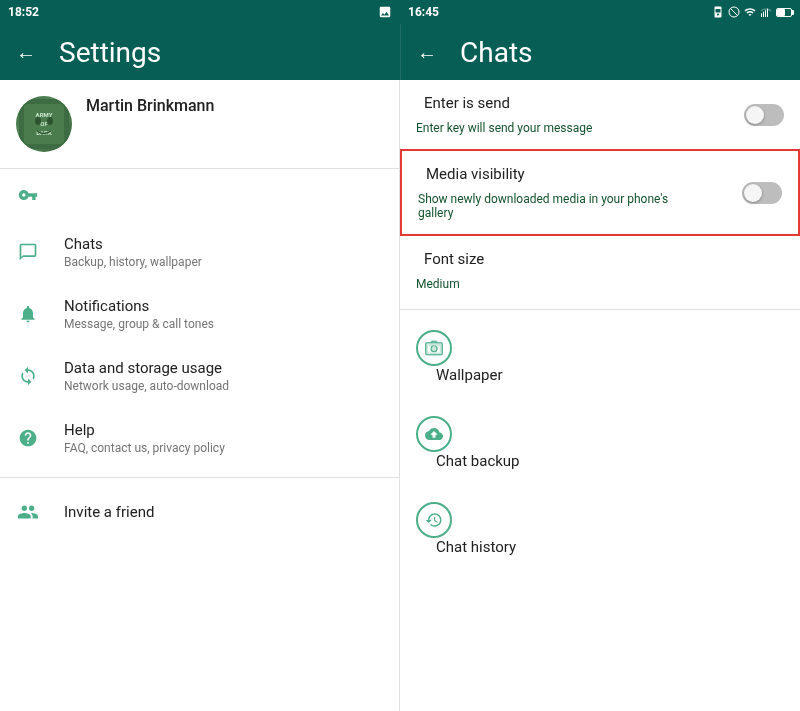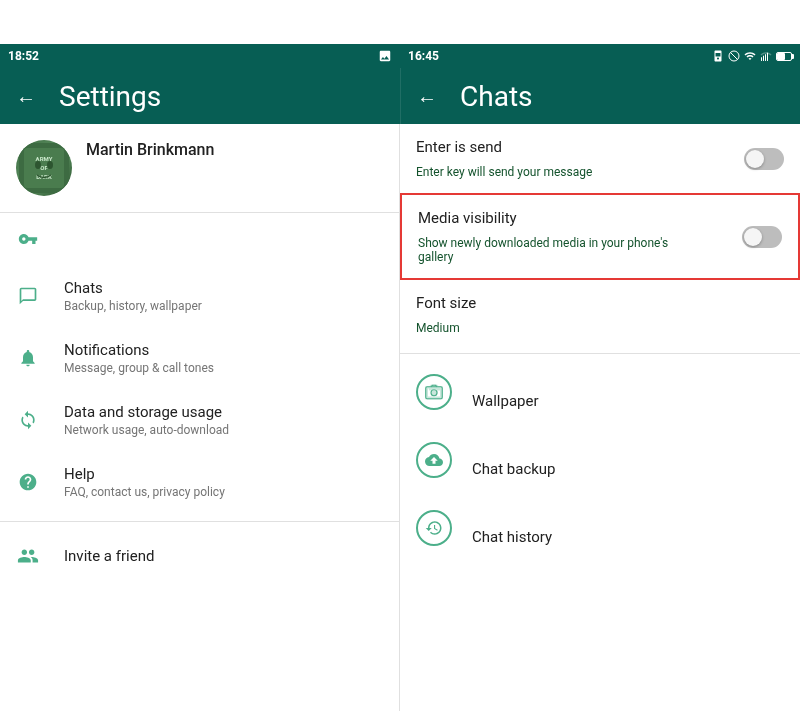--- a/index.html
+++ b/index.html
@@ -3,21 +3,20 @@
   <meta charset="utf-8">
   <style>
     * { margin: 0; padding: 0; box-sizing: border-box; }
     body { width: 800px; height: 711px; font-family: 'Roboto', Arial, sans-serif; overflow: hidden; background: #fff; display: flex; flex-direction: column; }
 
     
     .status-bars {
       display: flex;
       height: 24px;
       background: #075E54;
-      margin-top: 44px;
     }
     .status-left {
       width: 400px;
       background: #075E54;
       display: flex;
       align-items: center;
       padding: 0 8px;
       color: white;
       font-size: 12px;
       font-weight: bold;
@@ -198,20 +197,21 @@
     
     .chat-setting-item {
       padding: 14px 16px;
       display: flex;
       align-items: center;
       justify-content: space-between;
     }
     .chat-setting-text .setting-title {
       font-size: 15px;
       color: #212121;
+      margin-left: 8px;
     }
     .chat-setting-text .setting-subtitle {
       font-size: 12px;
       color: #14532d;
       margin-top: 9px;
     }
 
     
     .media-visibility-box {
       border: 2px solid #e53935;
@@ -224,23 +224,24 @@
 
     .chats-divider {
       height: 1px;
       background: #e0e0e0;
       margin: 4px 0;
     }
 
     
     .chat-action-item {
       display: flex;
-      align-items: flex-end;
+      align-items: flex-start;
       padding: 16px 16px;
       cursor: pointer;
+      flex-direction: column;
     }
     .action-icon {
       width: 36px;
       height: 36px;
       border-radius: 50%;
       border: 2px solid #4CAF8A;
       display: flex;
       align-items: center;
       justify-content: center;
       color: #4CAF8A;

